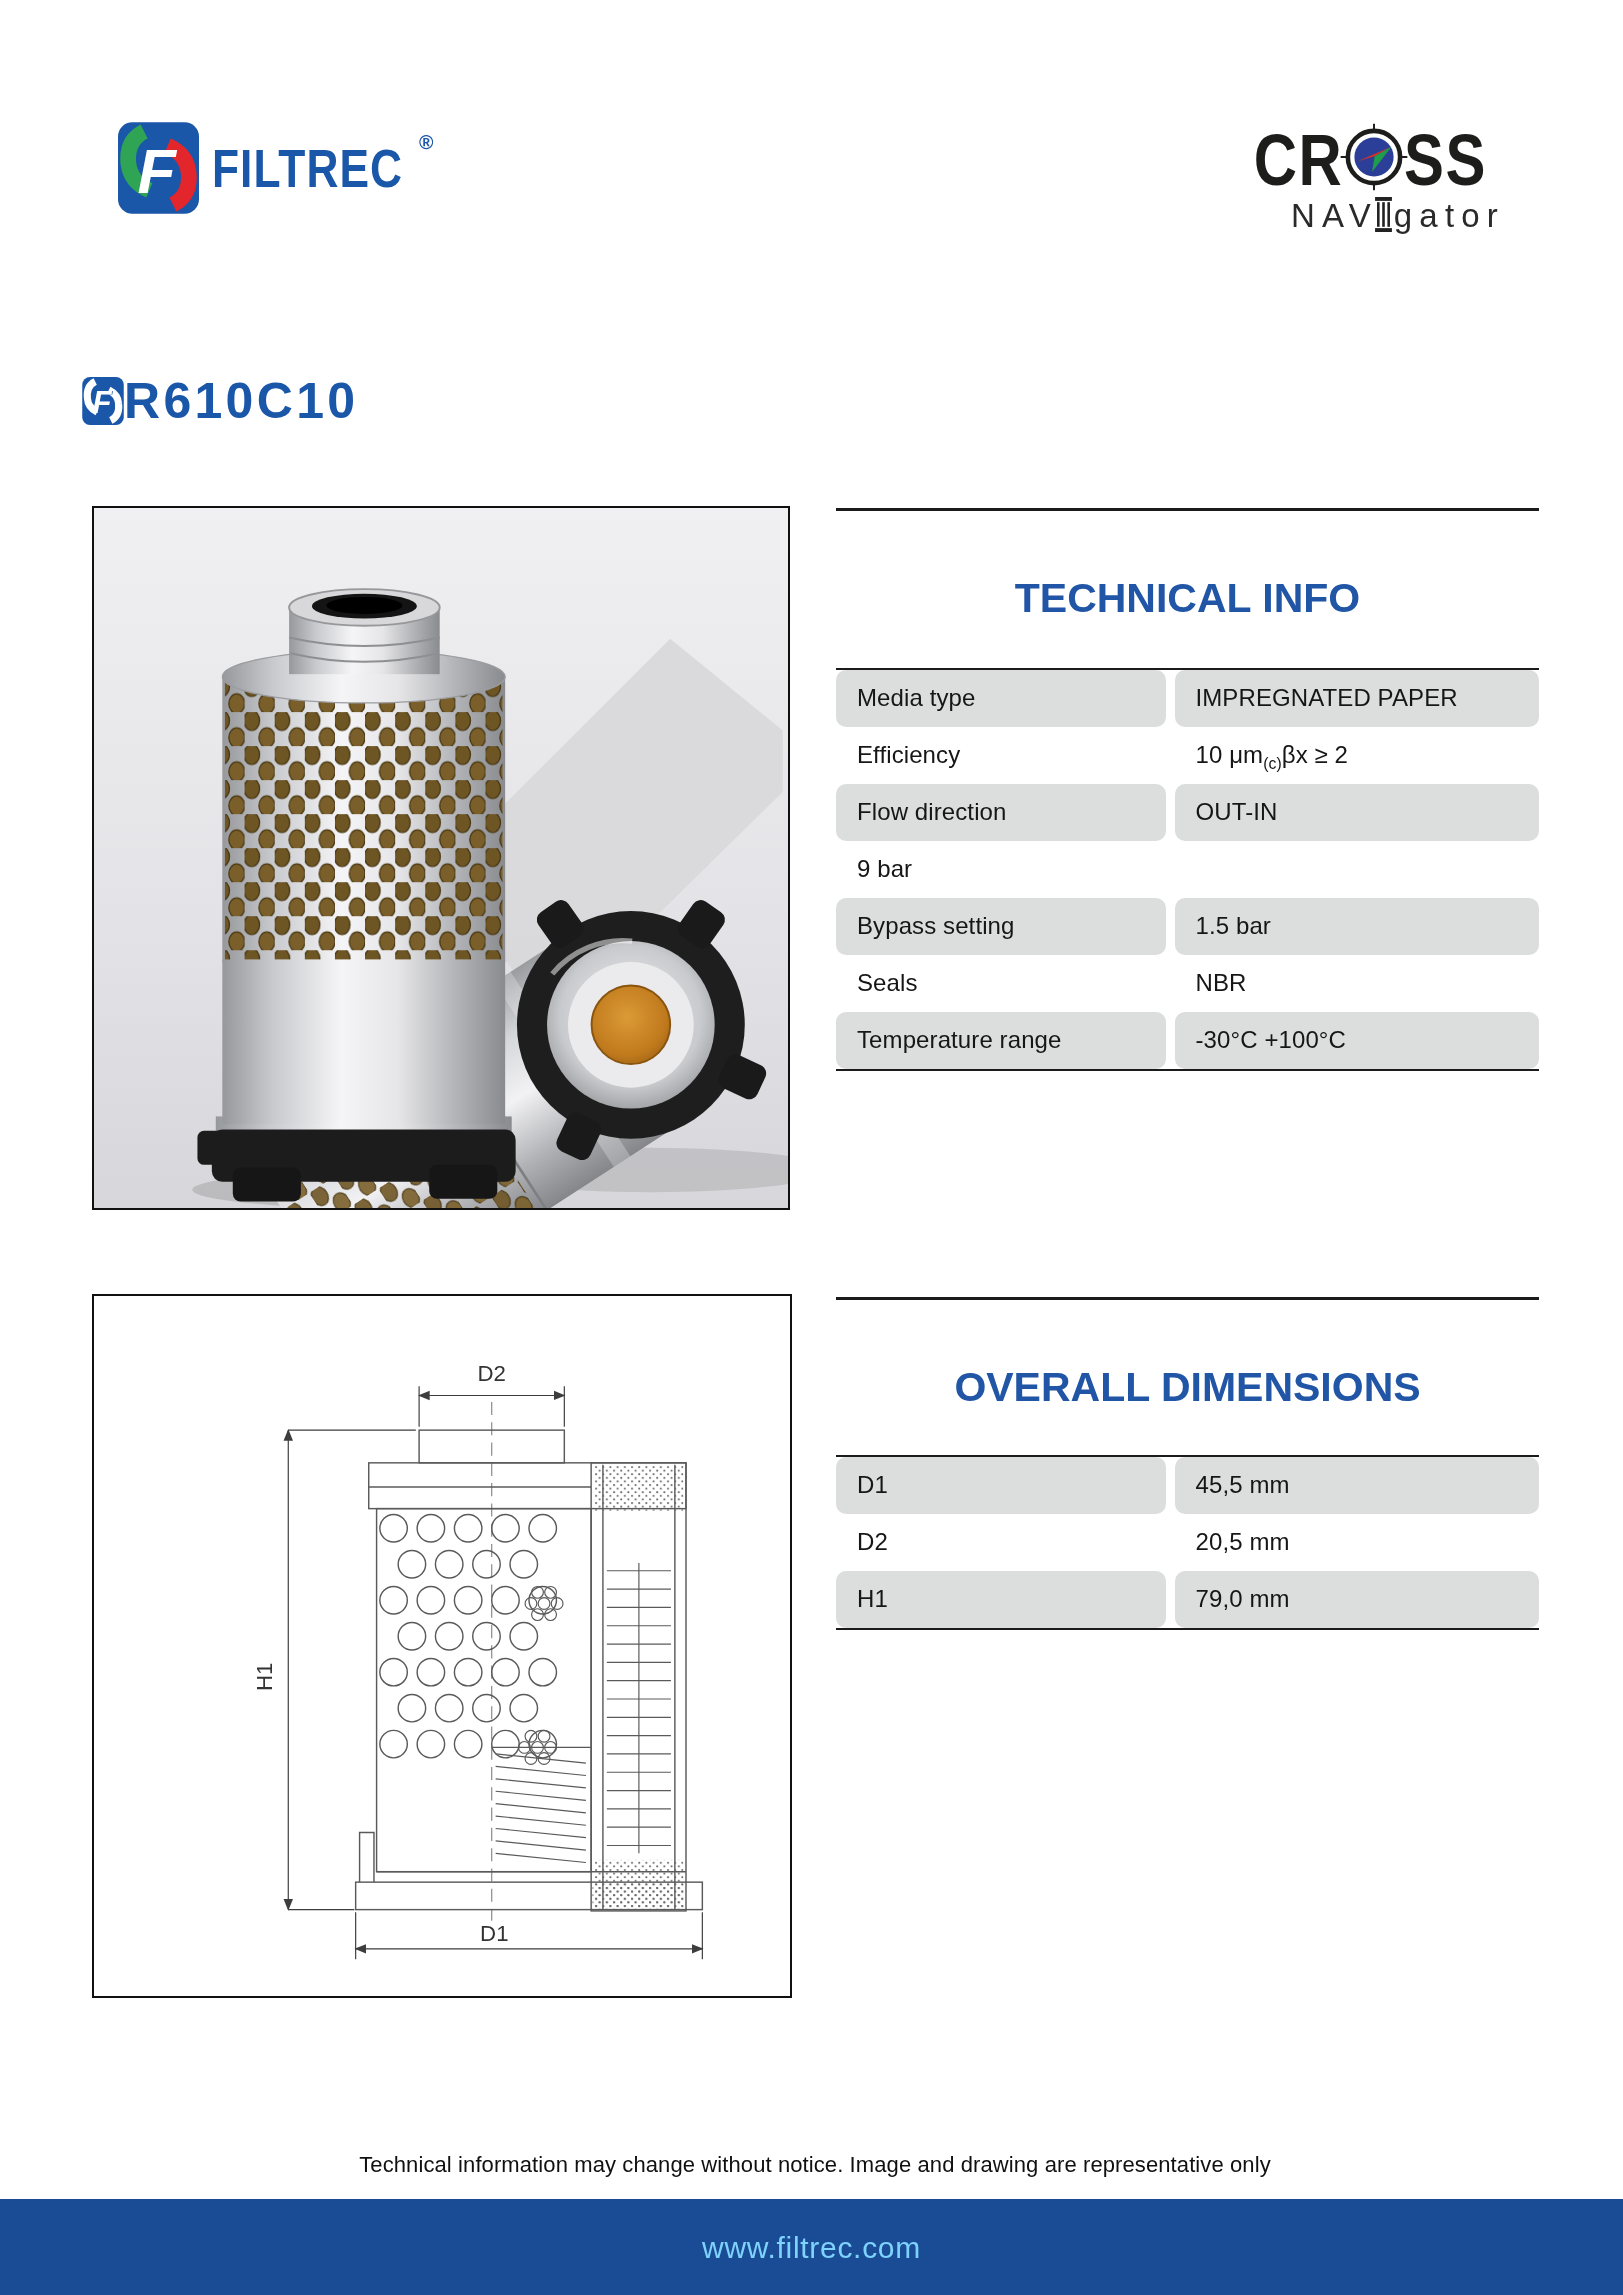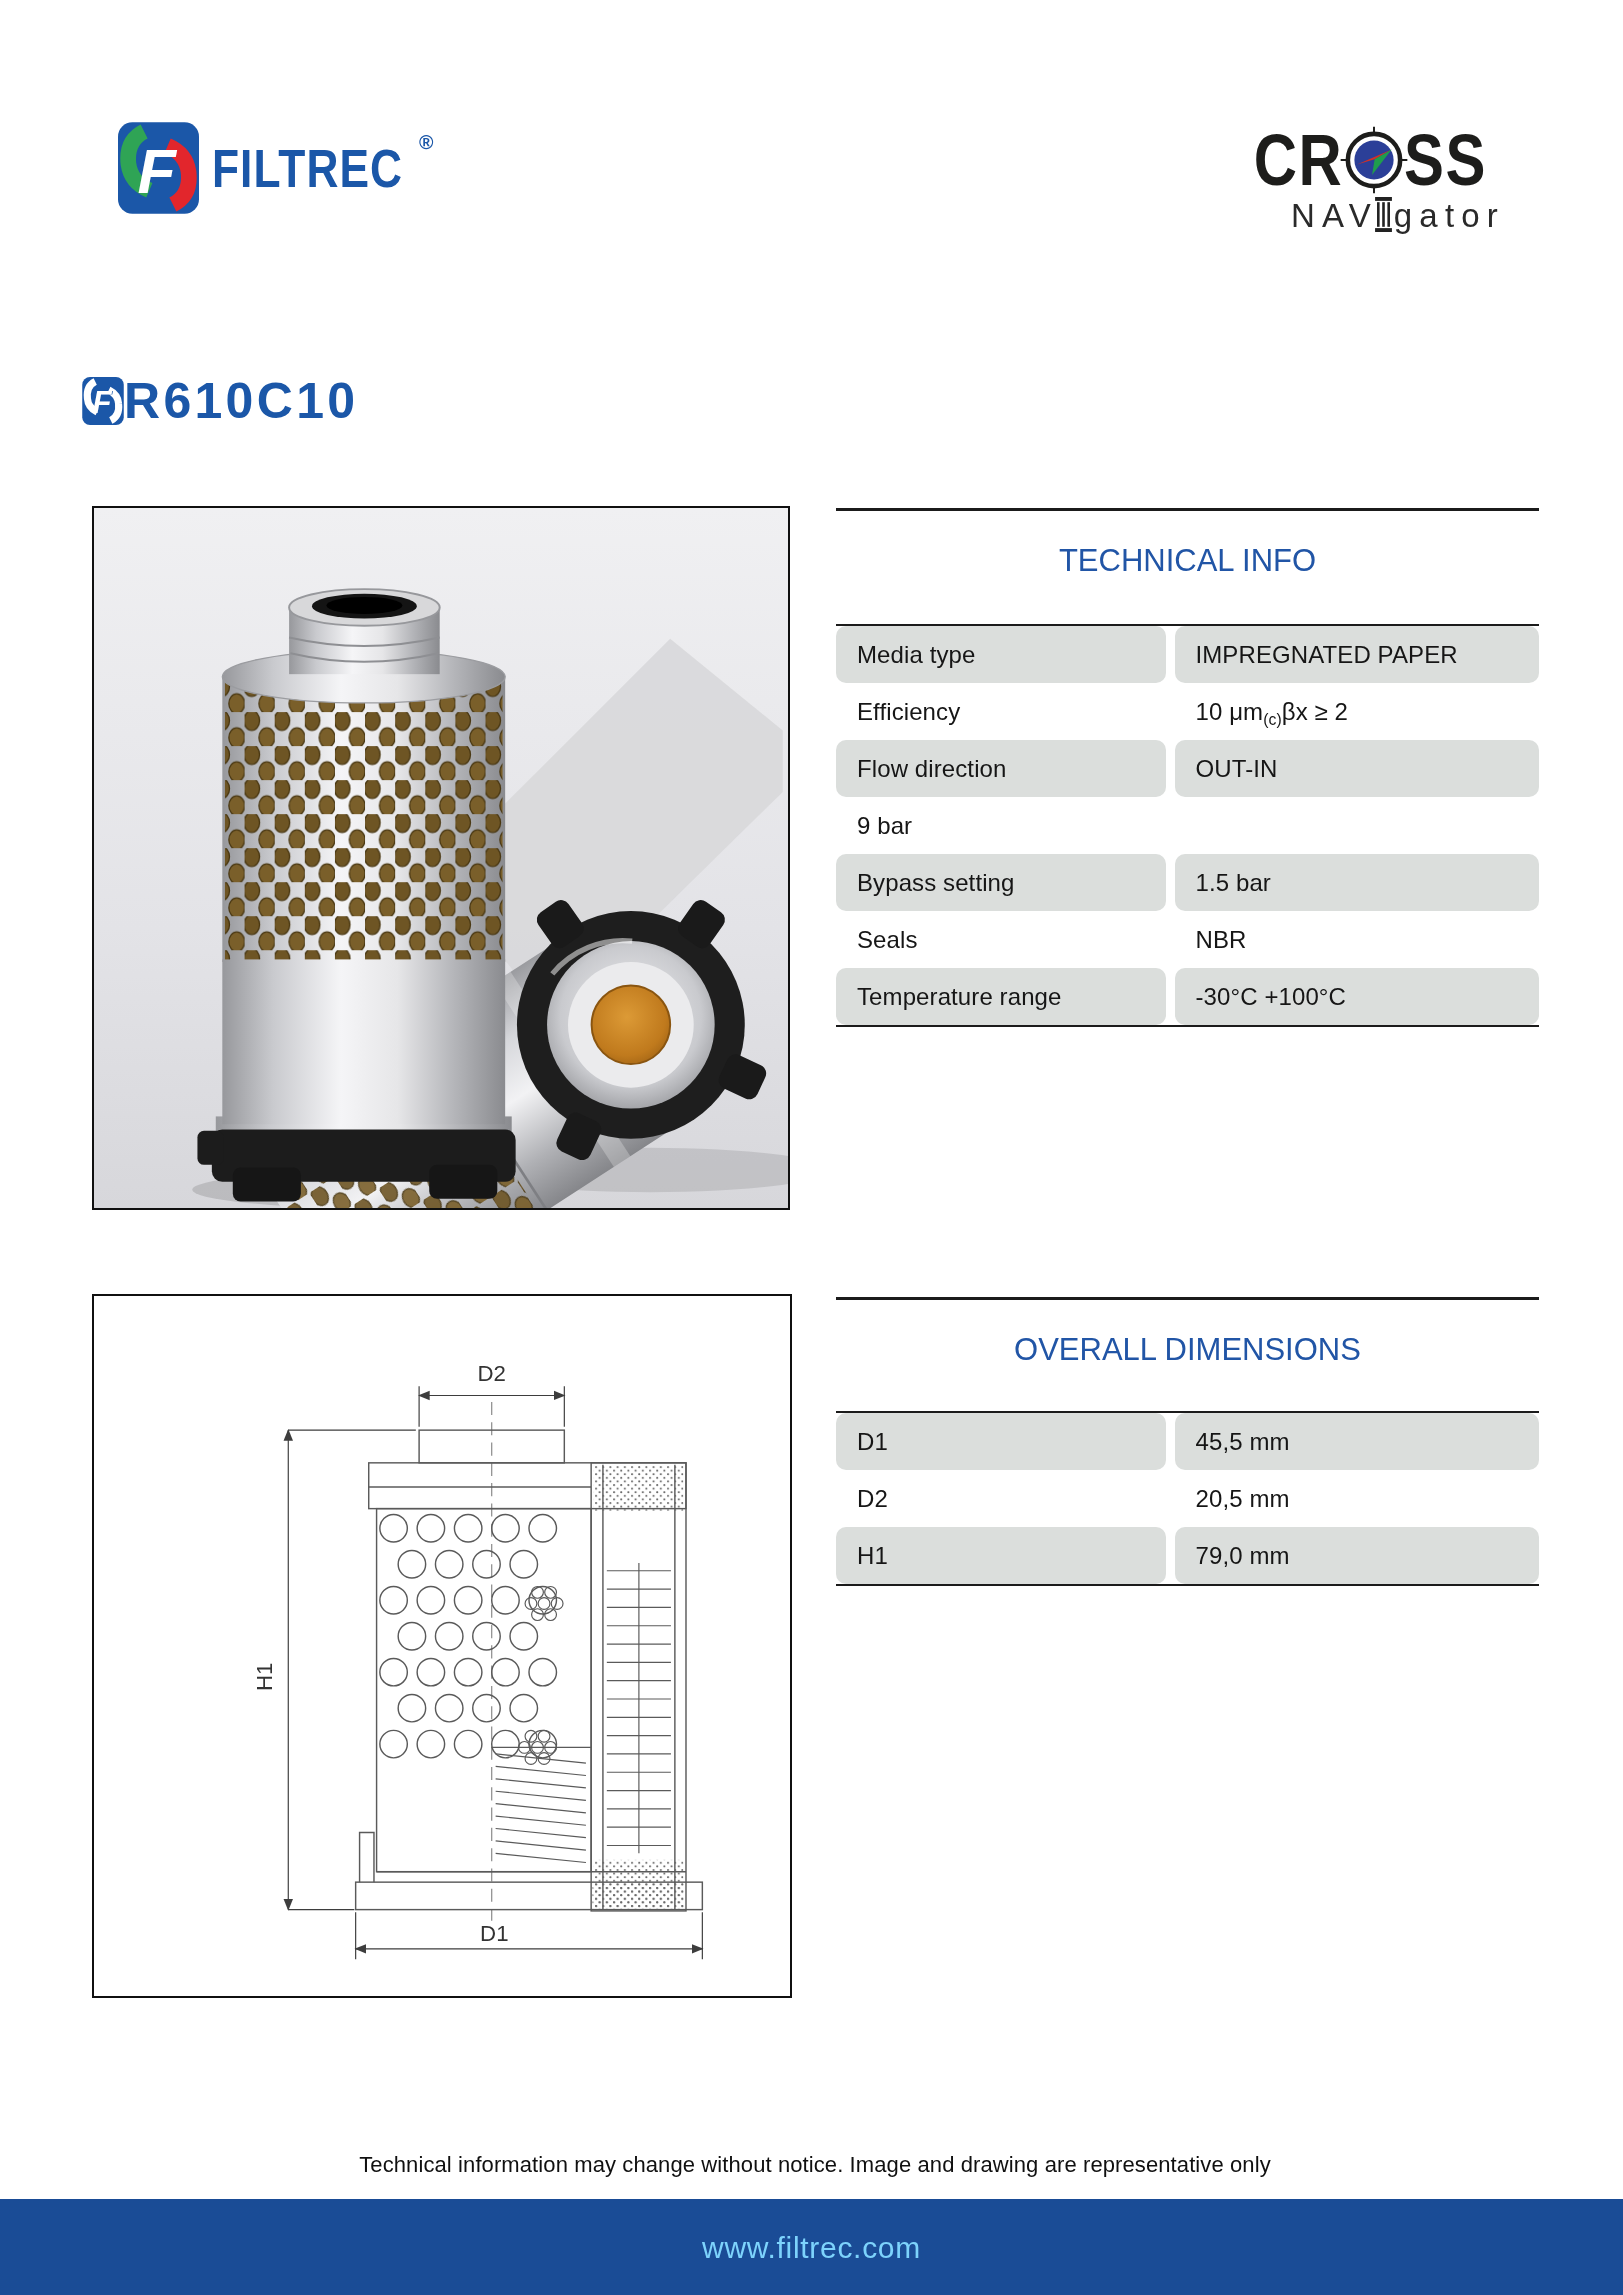--- a/index.html
+++ b/index.html
@@ -10,21 +10,21 @@
   
   .filtrec-logo{position:absolute; left:118px; top:122px; display:flex; align-items:flex-start;}
   .logo-square{display:block;}
   .logo-text{
     font-size:54px; font-weight:bold; color:var(--brand-blue);
     line-height:92px; margin-left:13px; letter-spacing:1.3px;
     transform:scaleX(0.82); transform-origin:left center; white-space:nowrap;
   }
   .logo-reg{font-size:19.6px; font-weight:bold; color:var(--brand-blue); margin-left:-26px; margin-top:9.2px;}
   .cross-logo{position:absolute; right:118px; top:123px; display:flex; flex-direction:column; align-items:flex-end;}
-  .cross-top{display:flex; align-items:center; color:#1d1d1b;}
+  .cross-top{display:flex; color:#1d1d1b;}
   .cross-word{
     font-size:73px; font-weight:800; line-height:1; letter-spacing:2px;
     transform:scaleX(0.82); white-space:nowrap;
   }
   .cross-word.left{transform-origin:right center;}
   .cross-word.right{transform-origin:left center;}
   .cross-compass{margin:0 -3.9px;}
   .cross-bottom{display:flex; align-items:flex-end; margin-top:1.3px; color:#2a2a2a;}
   .cross-nav,.cross-gator{font-size:33px; letter-spacing:7.2px; line-height:1;}
   .cross-column{margin:0 1.3px 0 -2.6px;}
@@ -40,21 +40,21 @@
   .photo-box svg{display:block; width:100%; height:100%;}
   .drawing-box{position:absolute; left:92px; top:1294px; width:700px; height:704px;
     border:2px solid #101010; box-sizing:border-box; background:#fff;}
   .drawing-box svg{display:block; width:100%; height:100%;}
   
   .info-section{position:absolute; left:836px; width:703px;}
   .sec-tech{top:508px;}
   .sec-dims{top:1297px;}
   .rule{height:2.6px; background:#1b1b1b;}
   .sec-title{
-    margin:32px 0 0 0; text-align:center; font-size:31px; font-weight:normal;
+    margin:64px 0 0 0; text-align:center; font-size:41px; font-weight:bold;
     color:var(--heading-blue); letter-spacing:0px; line-height:1.15;
   }
   .sec-tech .spec-table{margin-top:46px;}
   .sec-dims .spec-table{margin-top:44px;}
   .spec-table{border-top:2.6px solid #1b1b1b; border-bottom:2.6px solid #1b1b1b;}
   .t-row{display:flex; height:57px;}
   .t-cell{display:flex; align-items:center; box-sizing:border-box;
     font-size:24px; color:#161616; letter-spacing:0.1px;}
   .t-cell.label{width:330px; padding-left:21px; margin-right:8.5px;}
   .t-cell.value{flex:1; padding-left:21px;}

